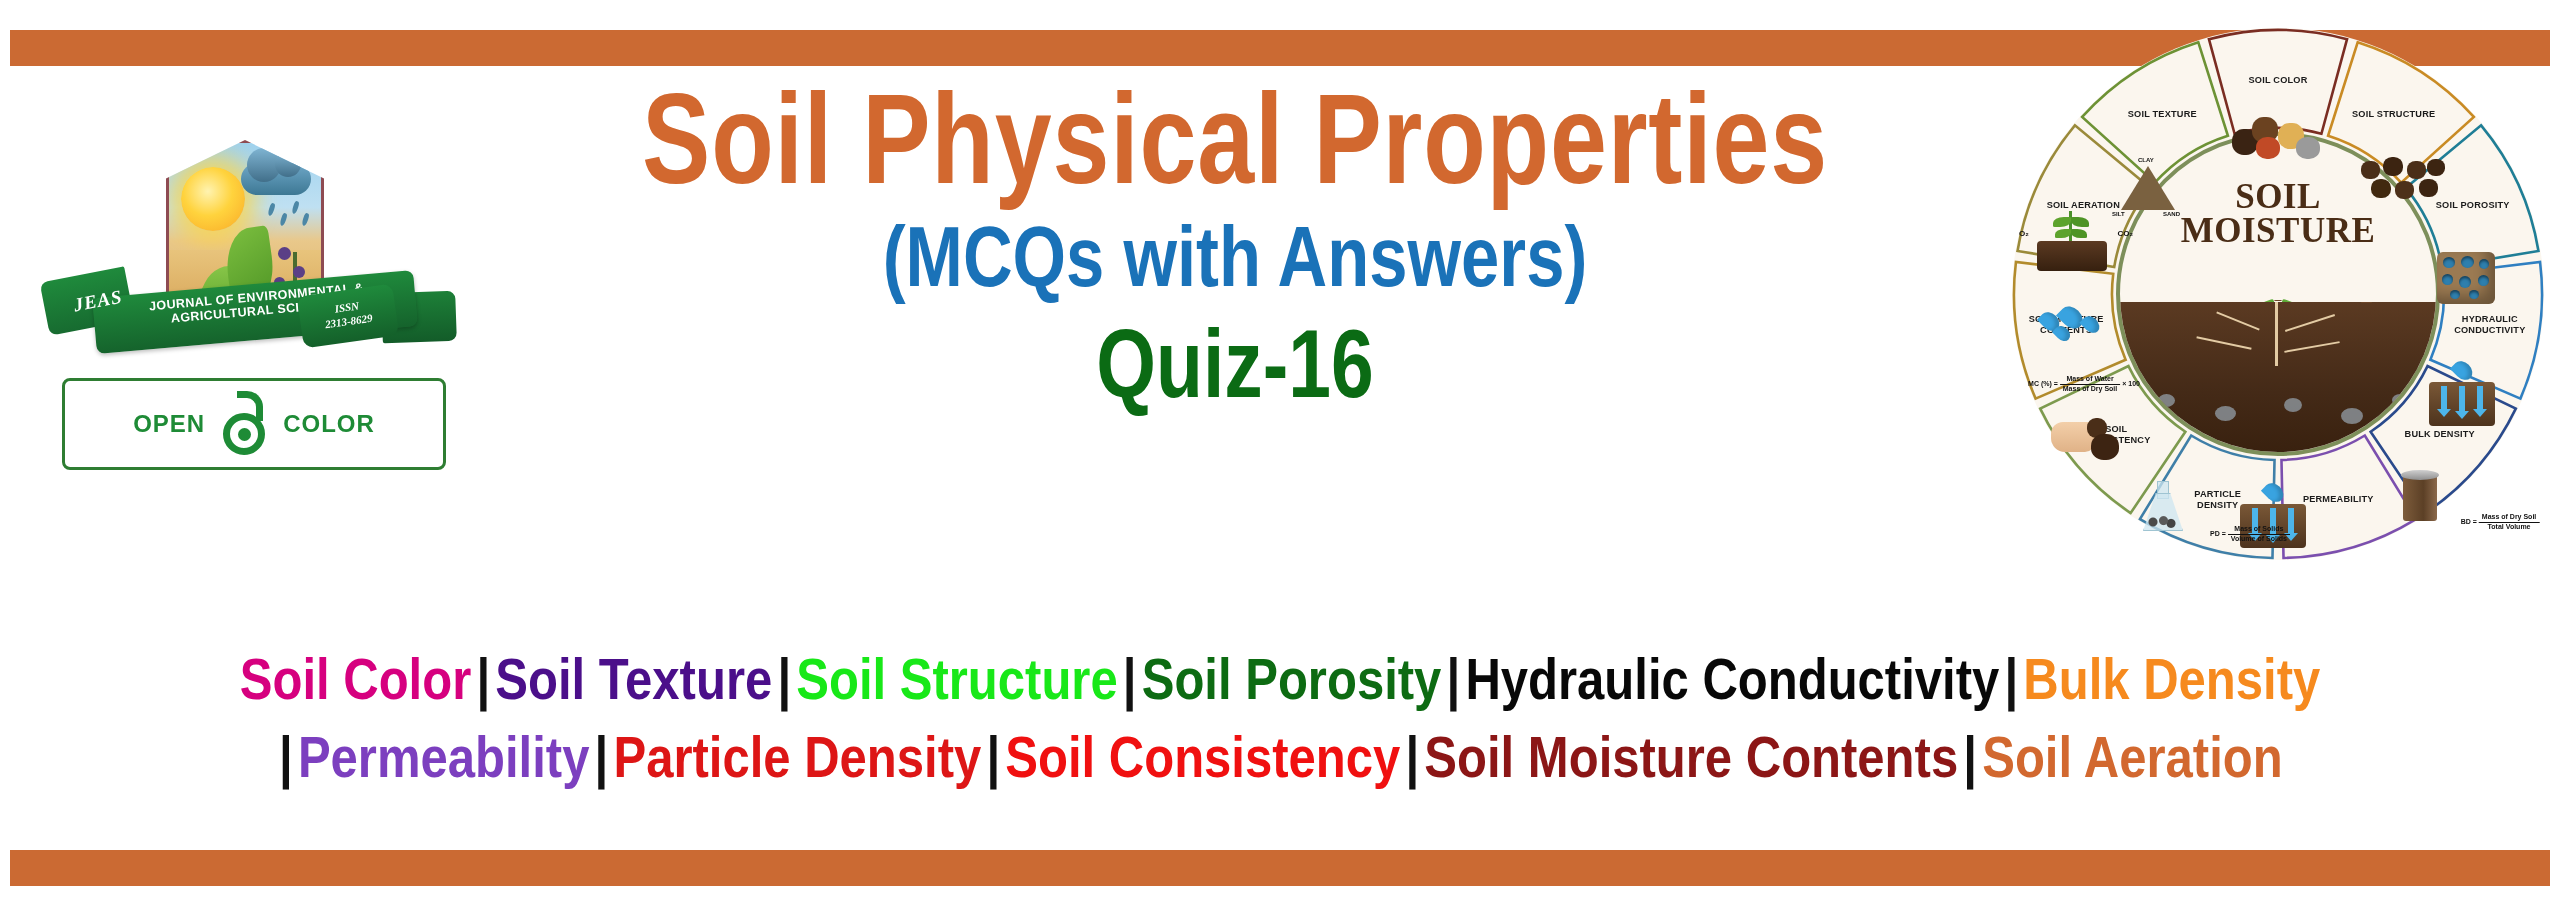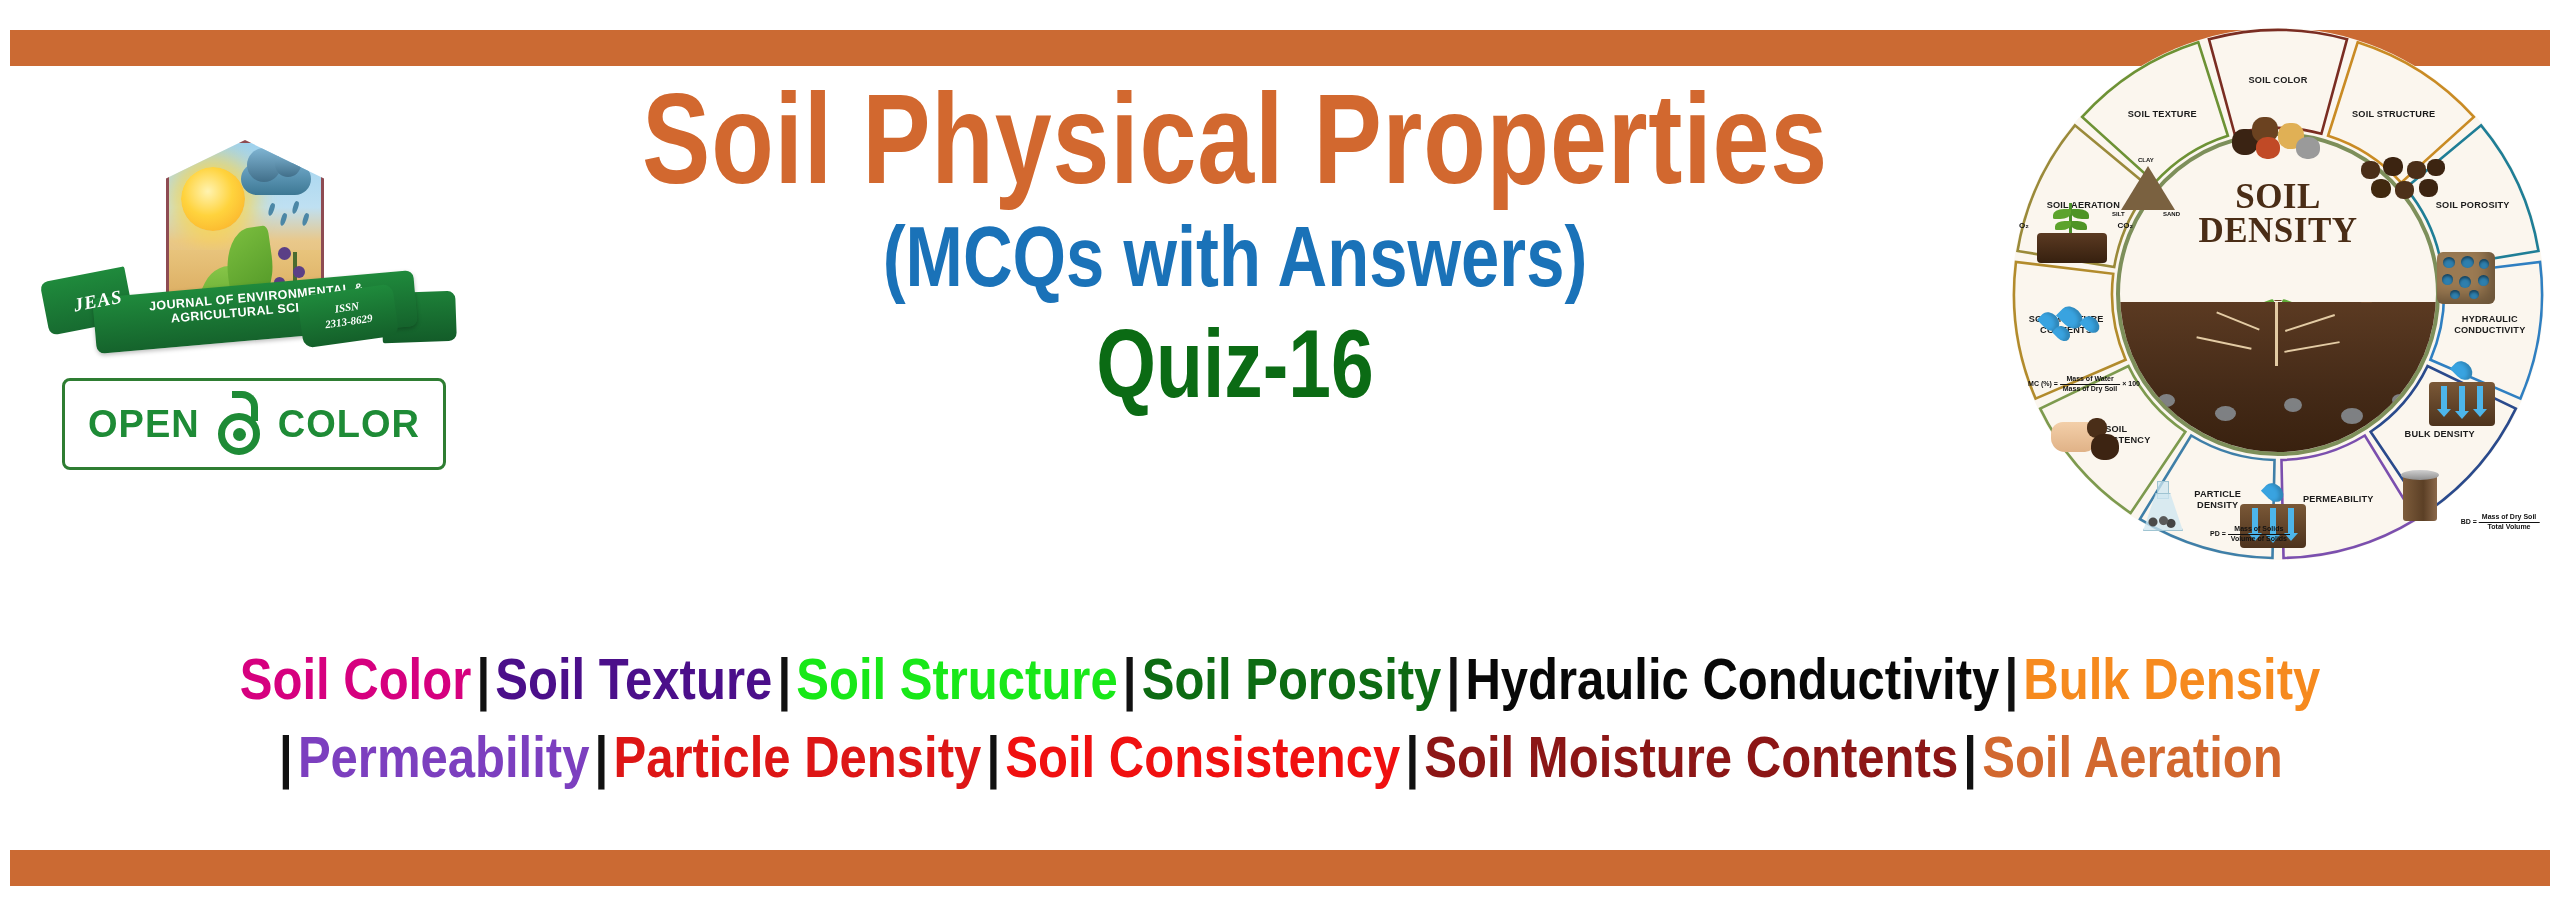--- a/index.html
+++ b/index.html
@@ -60,21 +60,21 @@
       transform:rotate(-5deg);letter-spacing:.4px;}
   .issn-tag{position:absolute;left:262px;top:150px;width:96px;height:52px;
       background:linear-gradient(180deg,#1f8a3c 0%,#14602a 100%);
       border-radius:10px;transform:rotate(-8deg);
       color:#fff;font-family:"Liberation Serif",serif;font-weight:bold;font-style:italic;
       font-size:11px;line-height:14px;text-align:center;padding-top:10px;box-sizing:border-box;}
 
   .oa-box{position:absolute;left:24px;top:238px;width:378px;height:86px;
       border:3px solid #2e7d32;border-radius:8px;background:#fff;
       display:flex;align-items:center;justify-content:center;gap:16px;}
-  .oa-word{color:#1e8b36;font-weight:bold;font-size:38px;letter-spacing:1px;}
+  .oa-word{color:#1e8b36;font-weight:bold;font-size:24px;letter-spacing:1px;}
   .oa-lock{width:46px;height:62px;position:relative;}
   .oa-lock .body{position:absolute;left:2px;bottom:0;width:42px;height:42px;border-radius:50%;
       border:7px solid #1e8b36;box-sizing:border-box;}
   .oa-lock .dot{position:absolute;left:17px;bottom:14px;width:13px;height:13px;border-radius:50%;background:#1e8b36;}
   .oa-lock .shackle{position:absolute;left:16px;top:-2px;width:26px;height:30px;
       border:7px solid #1e8b36;border-bottom:none;border-left:none;border-radius:0 16px 0 0;box-sizing:border-box;}
   .oa-url{position:absolute;left:24px;top:330px;width:378px;text-align:center;
       color:#1e8b36;font-weight:bold;font-size:27px;letter-spacing:.5px;}
 
   
@@ -236,21 +236,21 @@
           <path d="M23.61307447527446 370.6163387558136 A264 264 0 0 1 3.9576194579408366 233.90964631153696 L101.23092738643251 245.82197457467853 A166 166 0 0 0 113.59003925339226 331.7814857328222 Z" fill="#fbf6ee" stroke="#b28b2c" stroke-width="2.6"></path>
           <path d="M5.5312796860814615 222.96459901395514 A264 264 0 0 1 62.905276668069746 97.33306976550884 L138.29649972310446 159.94427871619115 A166 166 0 0 0 102.22042586321788 238.93986150119906 Z" fill="#fbf6ee" stroke="#9a8a3a" stroke-width="2.6"></path>
           <path d="M70.14646321252374 88.97629501155305 A264 264 0 0 1 186.33407353734412 14.307051825350669 L215.90703108787548 107.73852501139473 A166 166 0 0 0 142.84967005029904 154.68964004514322 Z" fill="#fbf6ee" stroke="#6d9235" stroke-width="2.6"></path>
         </svg>
       </div>
     <div id="wheel-dividers"></div>
 
     <div class="ring">
       <div class="ring-title">
         <div>SOIL</div>
-        <div>DENSITY</div>
+        <div>MOISTURE</div>
       </div>
       <div class="sprout">
         <i style="left:0;top:6px;transform:rotate(-20deg)"></i>
         <i style="right:0;top:6px;transform:scaleX(-1) rotate(-20deg)"></i>
       </div>
       <div class="ring-soil">
         <div class="root" style="left:49%;top:0;width:3px;height:64px"></div>
         <div class="root" style="left:30%;top:18px;width:46px;height:2px;transform:rotate(22deg)"></div>
         <div class="root" style="left:52%;top:20px;width:52px;height:2px;transform:rotate(-18deg)"></div>
         <div class="root" style="left:24%;top:40px;width:56px;height:2px;transform:rotate(12deg)"></div>
@@ -354,21 +354,21 @@
       <span class="clod" style="position:absolute;left:40px;top:18px;width:28px;height:26px;background:#3d2412"></span>
     </div>
 
     <div class="mini" style="left:60px;top:300px;width:60px;height:34px">
       <span class="drop" style="position:absolute;left:0;top:0"></span>
       <span class="drop" style="position:absolute;left:20px;top:-6px;width:19px;height:25px"></span>
       <span class="drop" style="position:absolute;left:14px;top:14px;width:13px;height:17px"></span>
       <span class="drop" style="position:absolute;left:42px;top:4px;width:14px;height:19px"></span>
     </div>
 
-    <div class="mini" style="left:62px;top:206px;width:86px;height:62px">
+    <div class="mini" style="left:62px;top:214px;width:86px;height:62px">
       <span class="gas" style="left:-12px;top:18px">O₂</span>
       <span class="gas" style="right:-16px;top:18px">CO₂</span>
       <span style="position:absolute;left:38px;top:0;width:3px;height:32px;background:#4a8f2a"></span>
       <span style="position:absolute;left:22px;top:6px;width:18px;height:10px;border-radius:60% 10% 60% 10%;background:#5da32c"></span>
       <span style="position:absolute;left:40px;top:6px;width:18px;height:10px;border-radius:10% 60% 10% 60%;background:#4e9425"></span>
       <span style="position:absolute;left:24px;top:18px;width:16px;height:9px;border-radius:60% 10% 60% 10%;background:#5da32c"></span>
       <span style="position:absolute;left:40px;top:18px;width:16px;height:9px;border-radius:10% 60% 10% 60%;background:#4e9425"></span>
       <span style="position:absolute;left:6px;top:30px;width:70px;height:30px;border-radius:4px;background:linear-gradient(180deg,#5b3a22,#36200f)"></span>
     </div>
 

